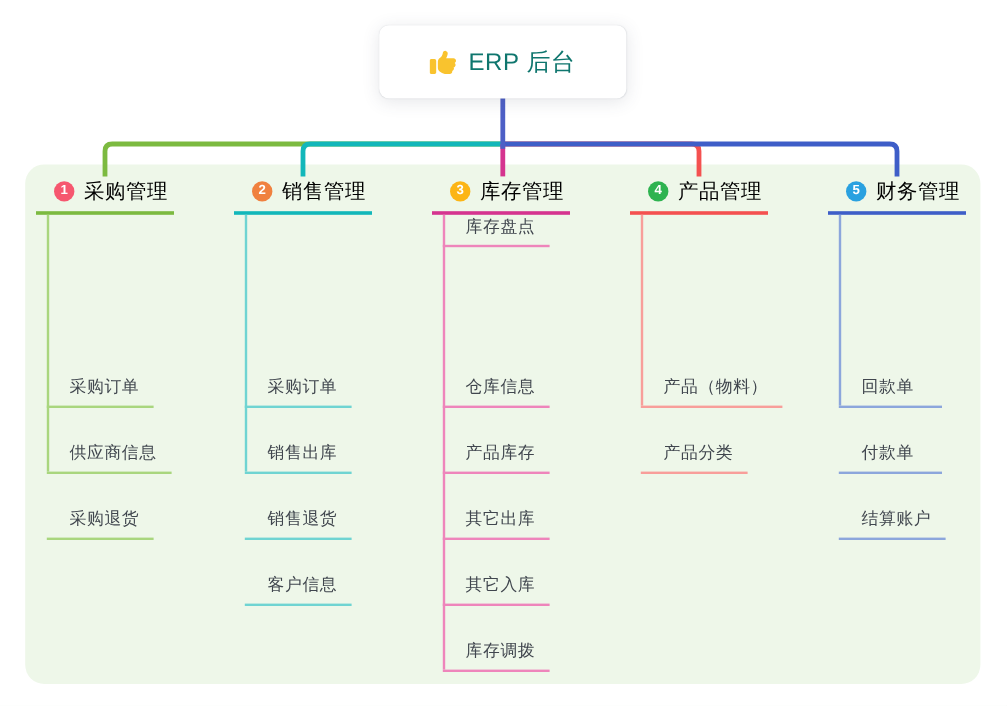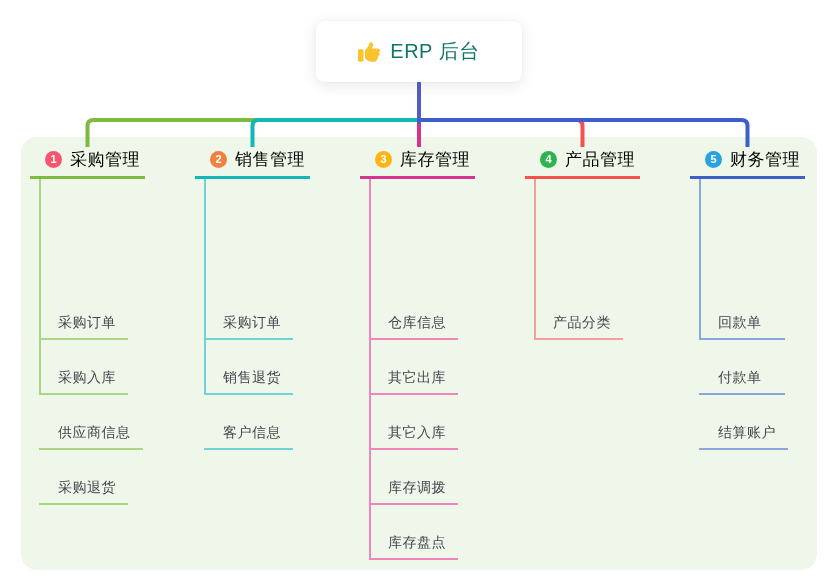--- a/index.html
+++ b/index.html
@@ -72,55 +72,57 @@
     <span>ERP 后台</span>
   </div>
 
   <div class="branch b1" style="--strong: #7cba40; --light: #a9d67e; --badge: #f6576f;">
     <div class="title-row">
       <span class="badge">1</span>
       <span class="btitle">采购管理</span>
     </div>
     <div class="vline"></div>
     <div class="item">采购订单</div>
-    <div class="item">采购入库</div>
     <div class="item">供应商信息</div>
     <div class="item">采购退货</div>
   </div>
 
   <div class="branch b2" style="--strong: #12b7ba; --light: #6fd4d2; --badge: #f0813f;">
     <div class="title-row">
       <span class="badge">2</span>
       <span class="btitle">销售管理</span>
     </div>
     <div class="vline"></div>
     <div class="item">采购订单</div>
+    <div class="item">销售出库</div>
     <div class="item">销售退货</div>
     <div class="item">客户信息</div>
   </div>
 
   <div class="branch b3" style="--strong: #d5348f; --light: #ee85bb; --badge: #fcb515;">
     <div class="title-row">
       <span class="badge">3</span>
       <span class="btitle">库存管理</span>
     </div>
     <div class="vline"></div>
     <div class="item">仓库信息</div>
+    <div class="item">产品库存</div>
     <div class="item">其它出库</div>
     <div class="item">其它入库</div>
     <div class="item">库存调拨</div>
     <div class="item">库存盘点</div>
   </div>
 
   <div class="branch b4" style="--strong: #f45150; --light: #f89e9a; --badge: #2eb350;">
     <div class="title-row">
       <span class="badge">4</span>
       <span class="btitle">产品管理</span>
     </div>
     <div class="vline"></div>
+    <div class="item">产品（物料）</div>
     <div class="item">产品分类</div>
   </div>
 
   <div class="branch b5" style="--strong: #3e5ec8; --light: #8ca6dc; --badge: #2aa1e0;">
     <div class="title-row">
       <span class="badge">5</span>
       <span class="btitle">财务管理</span>
     </div>
     <div class="vline"></div>
     <div class="item">回款单</div>

